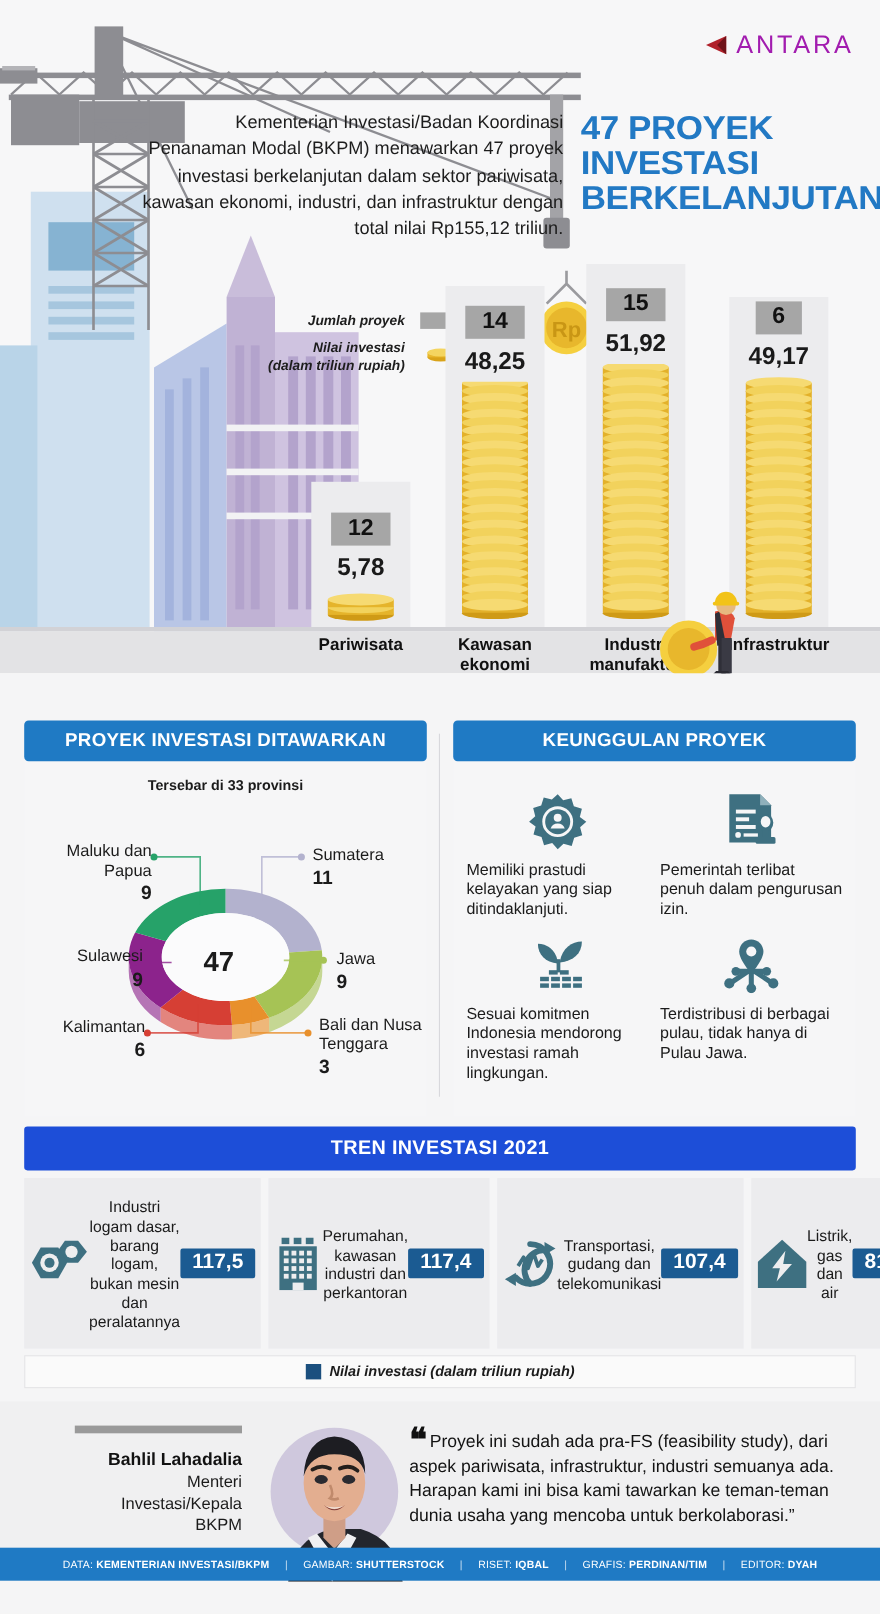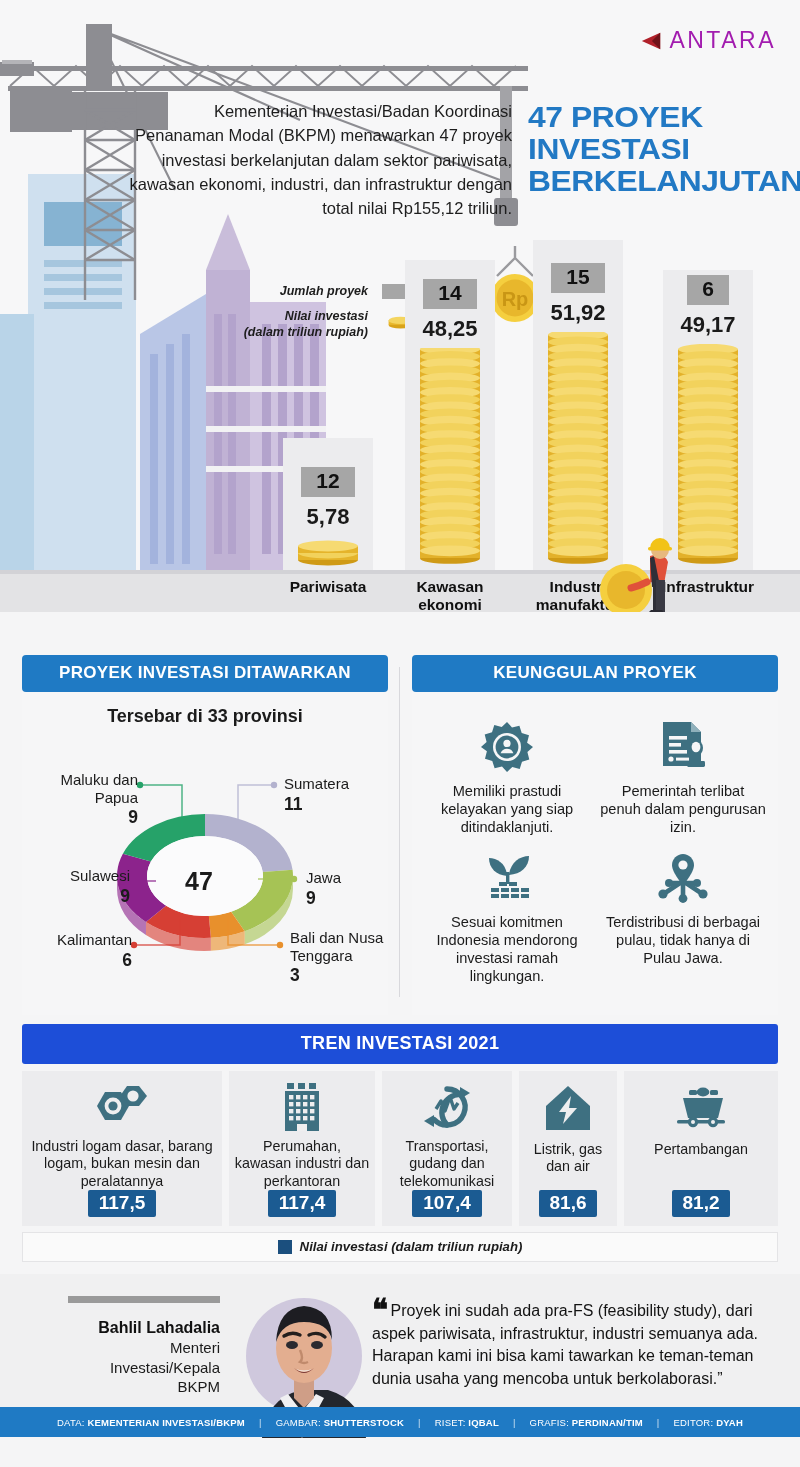--- a/index.html
+++ b/index.html
@@ -60,40 +60,40 @@
 
   
   .panels { position:absolute; left:0; top:655px; width:800px; height:365px; }
   .panel-l { position:absolute; left:22px; top:0; width:366px; height:360px; background:#f6f6f7; }
   .panel-r { position:absolute; left:412px; top:0; width:366px; height:360px; background:#f6f6f7; }
   .divider { position:absolute; left:399px; top:12px; width:1px; height:330px; background:#d8d8dc; }
   .ptitle {
     background:#1f7ac4; color:#fff; font-weight:bold; font-size:17px; letter-spacing:0.3px;
     text-align:center; padding:8px 0 9px; border-radius:4px;
   }
-  .sub33 { text-align:center; font-weight:bold; font-size:18px; margin-top:14px; color:#1b1b1b; }
+  .sub33 { text-align:center; font-weight:bold; font-size:13px; margin-top:14px; color:#1b1b1b; }
 
   
   .donut-wrap { position:relative; width:366px; height:250px; margin-top:6px; }
   .donut-center { position:absolute; left:163px; top:134px; font-weight:bold; font-size:25px; color:#1b1b1b; }
   .dlabel { position:absolute; font-size:15px; line-height:1.17; color:#1b1b1b; }
   .dlabel b { display:block; font-size:17.5px; font-weight:bold; margin-top:1px; }
 
   
   .adv-grid { display:grid; grid-template-columns:1fr 1fr; gap:4px 2px; margin-top:18px; padding:0 8px; }
-  .adv-cell { text-align:center; padding:6px 4px 0; }
+  .adv-cell { padding:6px 4px 0; }
   .adv-icon { height:62px; display:flex; align-items:center; justify-content:center; }
   .adv-txt { font-size:14.6px; line-height:1.23; color:#1b1b1b; margin-top:5px; }
 
   
   .tren { position:absolute; left:22px; top:1024px; width:756px; height:242px; }
   .tren-title { background:#1d4ed8; color:#fff; font-weight:bold; font-size:18px; text-align:center;
                 padding:9px 0 10px; border-radius:3px; letter-spacing:0.3px; }
   .tren-cards { display:flex; gap:7px; margin-top:7px; height:155px; }
-  .tcard { background:#ececee; display:flex; flex-direction:column; align-items:center;
+  .tcard { background:#ececee; display:flex; align-items:center;
            padding:9px 5px 9px; }
   .tcard:nth-child(1){ flex:0 0 200px; }
   .tcard:nth-child(2){ flex:0 0 146px; }
   .tcard:nth-child(3){ flex:0 0 130px; }
   .tcard:nth-child(4){ flex:0 0 98px; }
   .tcard:nth-child(5){ flex:1 1 auto; }
   .ticon { height:56px; display:flex; align-items:center; justify-content:center; }
   .ttxt { font-size:14.3px; line-height:1.21; text-align:center; color:#1b1b1b; margin-top:5px; flex:1 1 auto; }
   .tval { background:#1b5b92; color:#fff; font-weight:bold; font-size:19px;
           padding:2px 11px 3px; border-radius:2px; align-self:center; }

